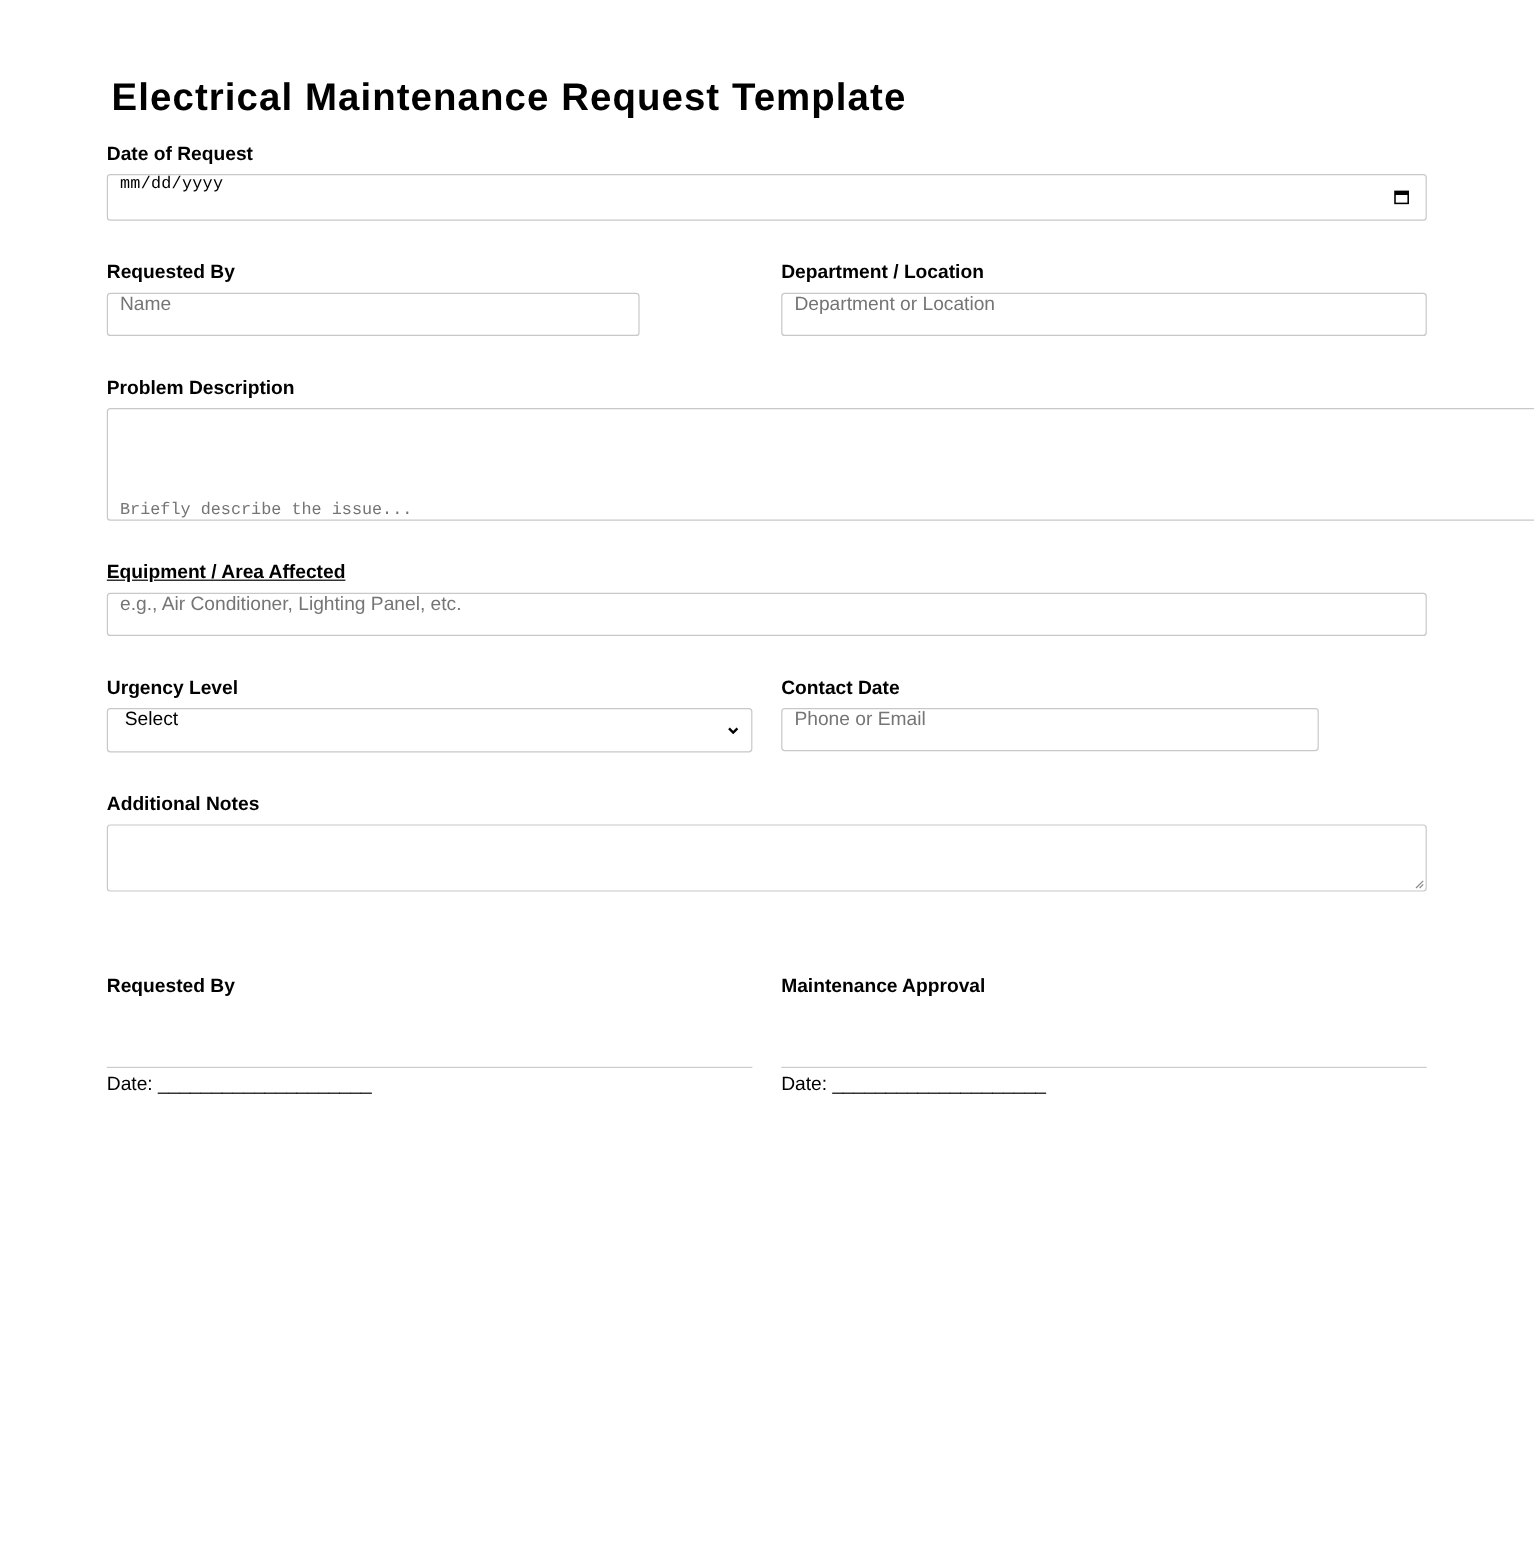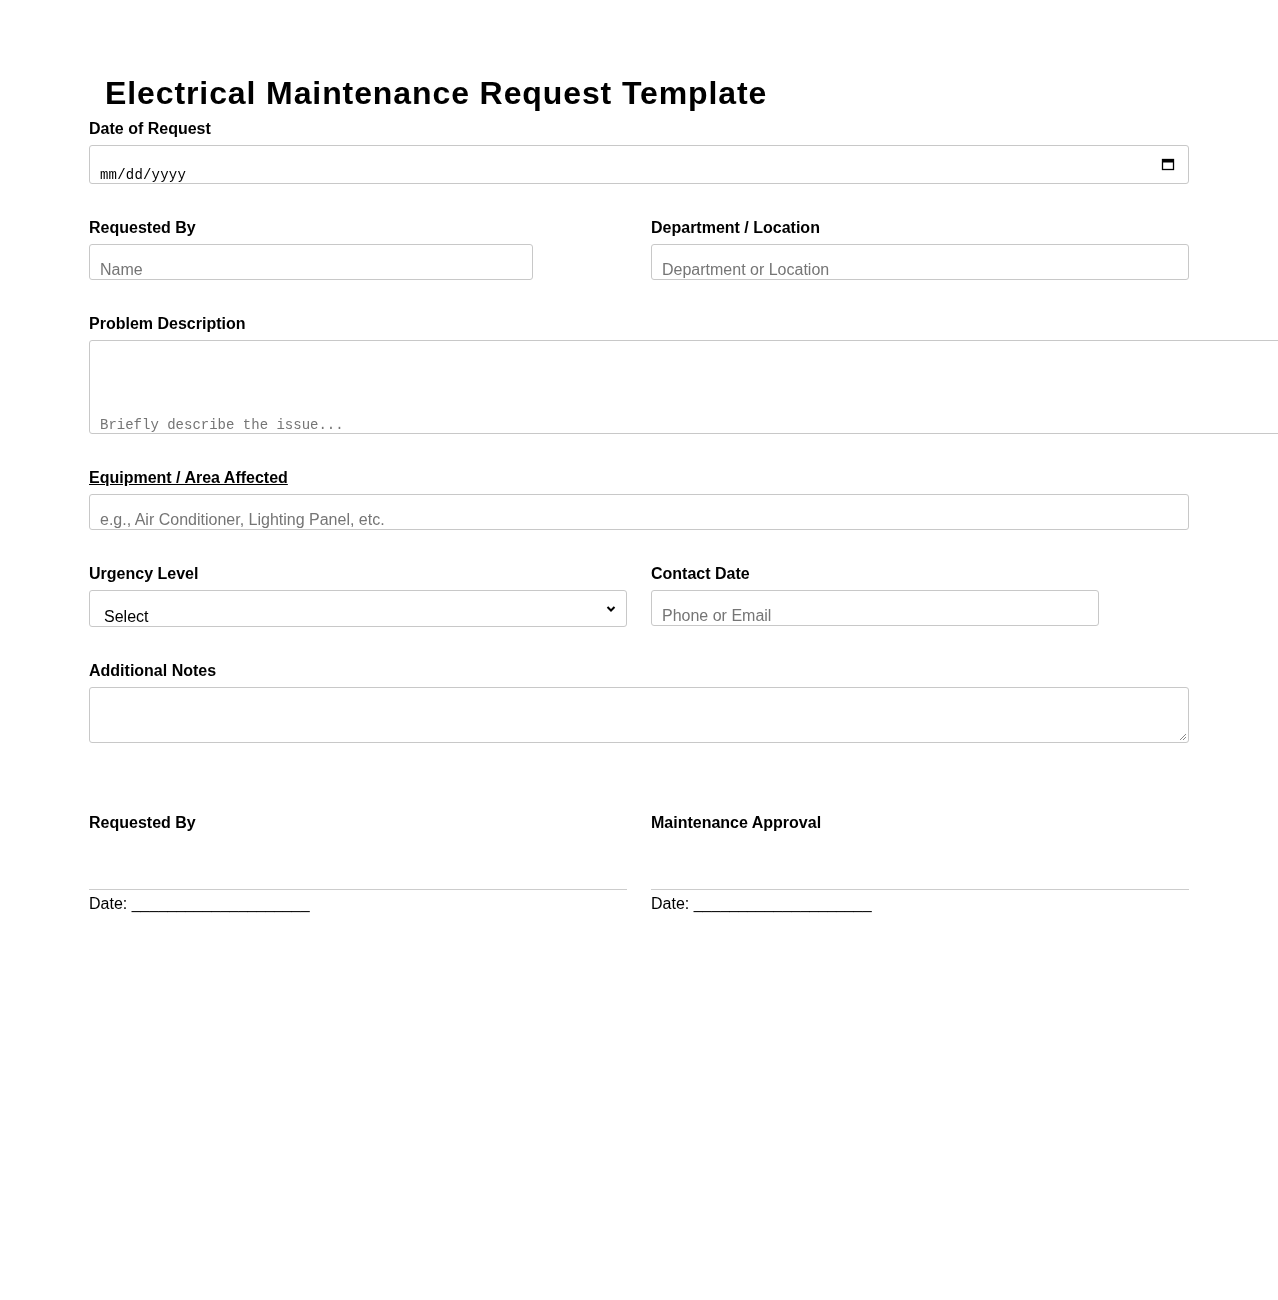--- a/index.html
+++ b/index.html
@@ -18,21 +18,21 @@
     .page {
       position: absolute;
       left: 89px;
       top: 0;
       width: 1100px;
     }
     h1 {
       position: absolute;
       top: 57px;
       left: 0;
-      margin: 16px;
+      margin: 4px;
       font-size: 32px;
       font-weight: bold;
       letter-spacing: 0.9px;
       line-height: 40px;
       white-space: nowrap;
     }
     .label {
       position: absolute;
       font-size: 16px;
       font-weight: bold;
@@ -41,21 +41,21 @@
     }
     .field {
       position: absolute;
       border: 1px solid #c8c8c8;
       border-radius: 3px;
       background: #ffffff;
       font-family: "Liberation Sans", "DejaVu Sans", sans-serif;
       font-size: 16px;
       padding: 0 10px;
       display: flex;
-      align-items: flex-end;
+      align-items: flex-start;
       color: #757575;
     }
     .field.textarea {
       align-items: flex-start;
       padding-top: 9px;
     }
     .placeholder-mono {
       font-family: "Liberation Mono", "DejaVu Sans Mono", monospace;
       font-size: 14px;
       color: #757575;

